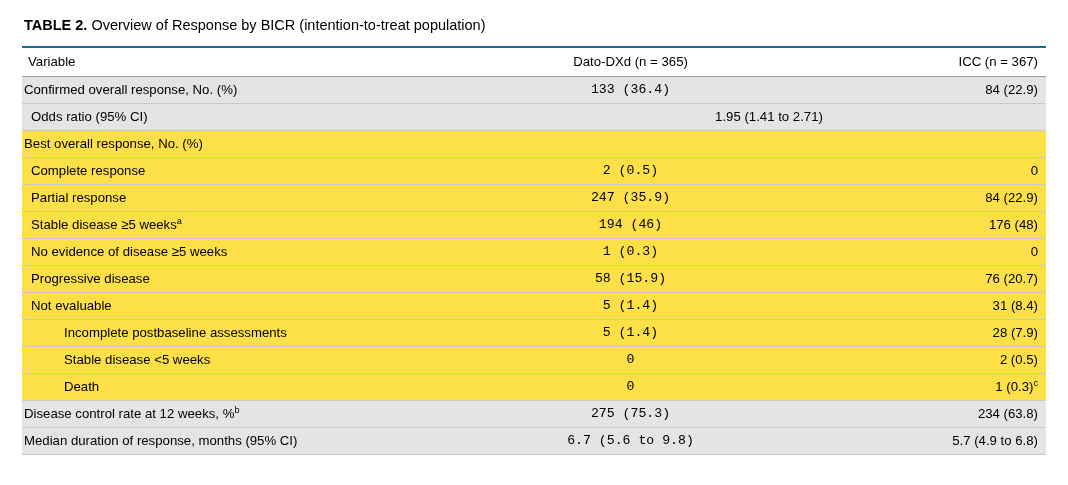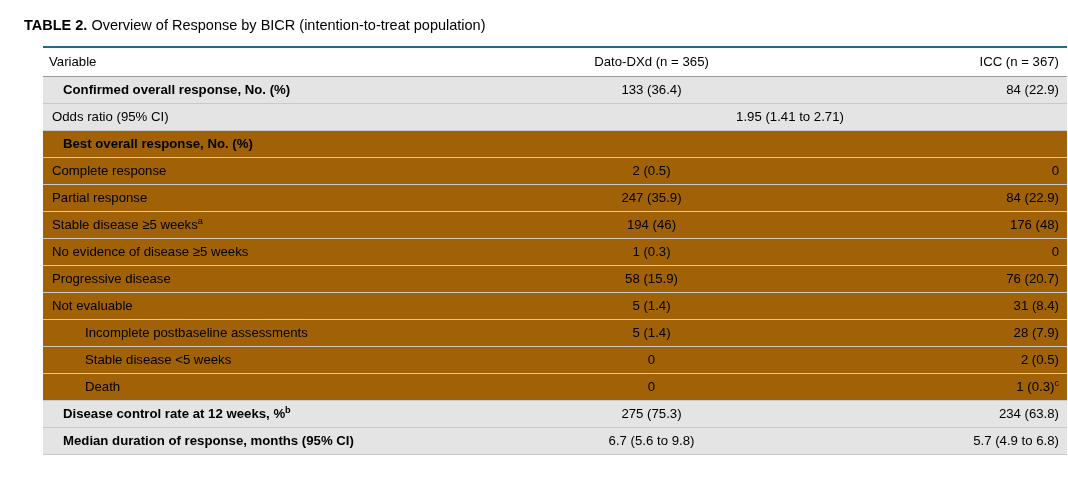--- a/index.html
+++ b/index.html
@@ -28,21 +28,20 @@
     color: #000;
   }
   .caption .caption-label {
     font-weight: bold;
   }
   table.tbl {
     width: 1024px;
     border-collapse: collapse;
     table-layout: fixed;
     font-size: 13.2px;
-    margin-left: 21px;
   }
   table.tbl col.c1 { width: 470px; }
   table.tbl col.c2 { width: 277px; }
   table.tbl col.c3 { width: 277px; }
 
   thead th {
     font-weight: normal;
     padding: 6px 6px 7px 6px;
     border-top: 2.5px solid #1a6c91;
     border-bottom: 1px solid #9a9a9a;
@@ -53,30 +52,30 @@
   thead th.h2 { text-align: center; }
   thead th.h3 { text-align: right; padding-right: 8px; }
 
   tbody td {
     padding: 5px 6px 5px 6px;
     border-bottom: 1px solid #c9c9c9;
     font-size: 13.2px;
     line-height: 16px;
   }
   tbody tr.shaded td { background: #e4e4e4; }
-  tbody tr.plain td { background: #a16207; }
+  tbody tr.plain td { background: #fde047; }
 
   td.lbl { text-align: left; }
-  td.v2 { text-align: center; }
+  td.v2 { text-align: center; font-family: Liberation Mono, monospace; }
   td.v3 { text-align: right; padding-right: 8px; }
   td.span-center {
     text-align: center;
   }
 
-  .indent-0 { padding-left: 20px; font-weight: bold; }
+  .indent-0 { padding-left: 2px; }
   .indent-1 { padding-left: 9px; }
   .indent-2 { padding-left: 42px; }
 
   tbody tr.last td { border-bottom: 2.5px solid #1a6c91; }
 
   sup {
     font-size: 9.2px;
     vertical-align: super;
     line-height: 0;
   }

